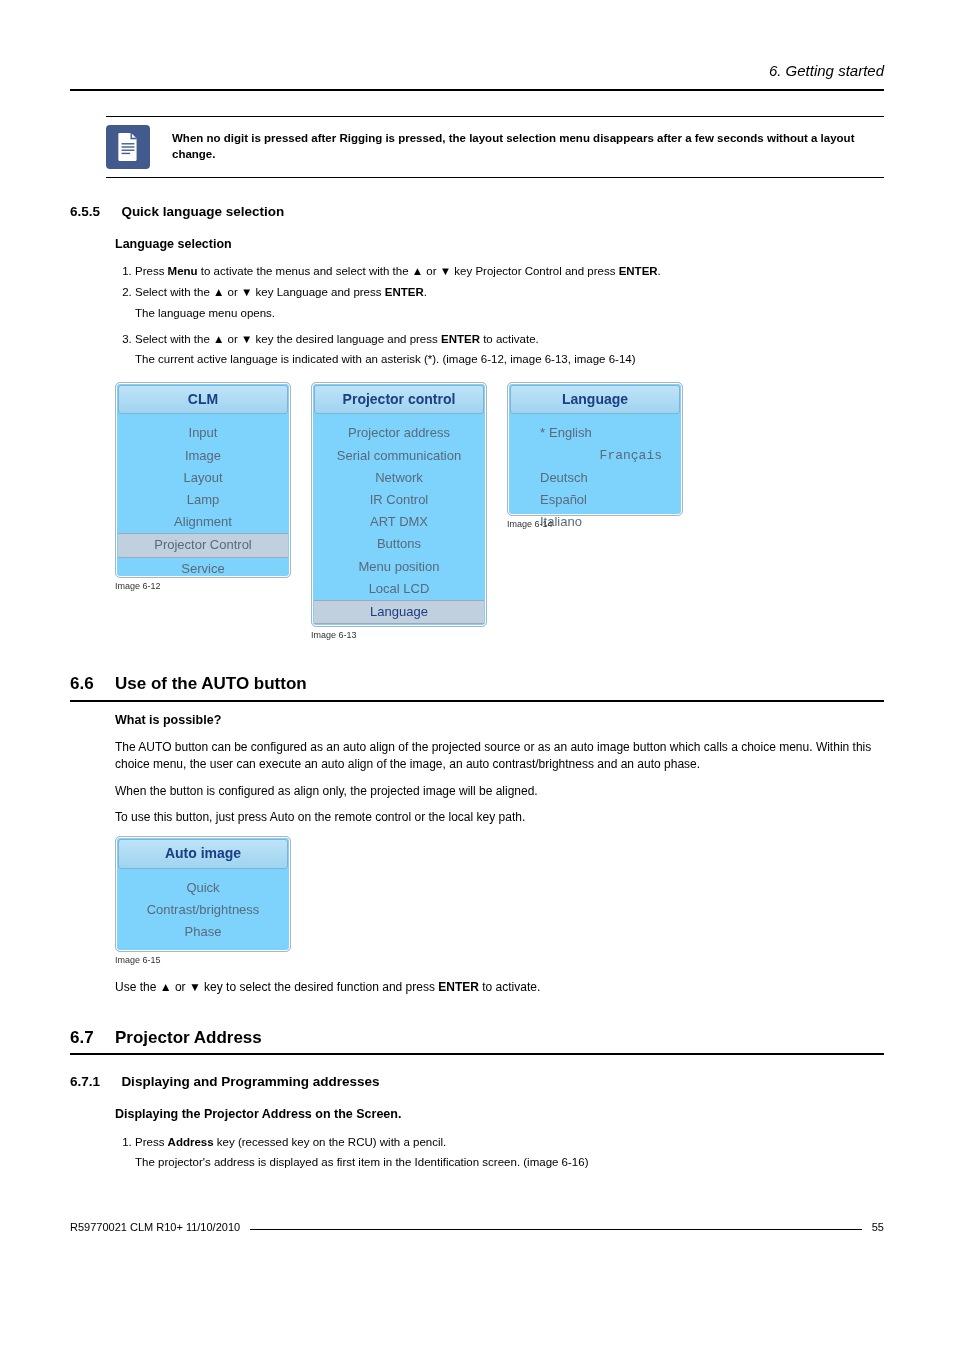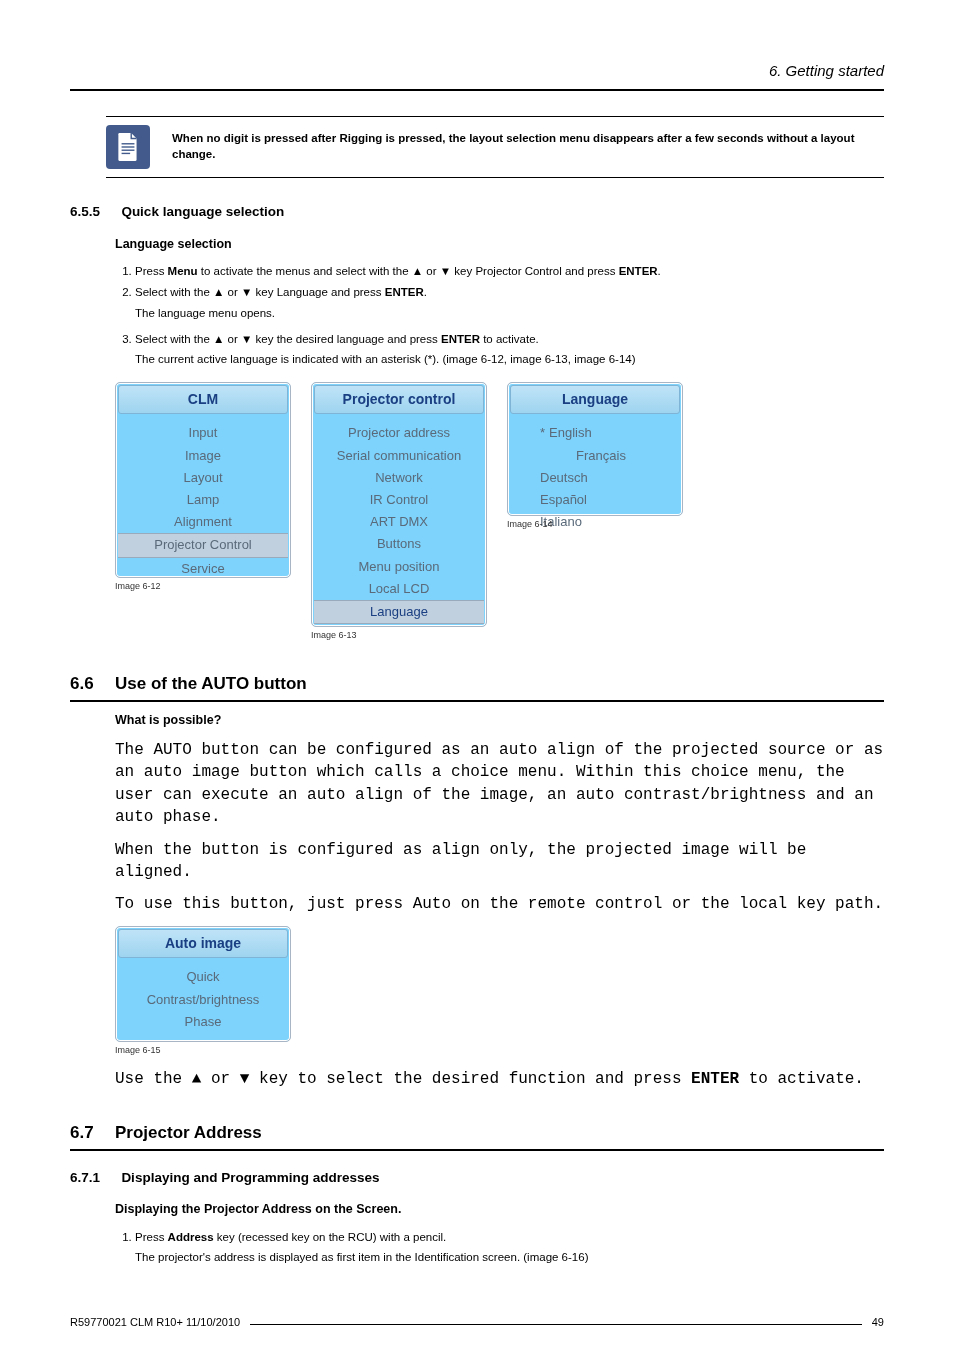--- a/index.html
+++ b/index.html
@@ -43,21 +43,21 @@
   .h-sub { font-weight: bold; font-size: 13.5px; margin-left: 18px; display:inline-block;}
   .h-row { margin-bottom: 14px; }
   .block-indent { margin-left: 45px; }
   .sub-heading { font-weight: bold; font-size: 12.5px; margin-bottom: 10px; }
   ol.steps { margin: 0 0 10px 0; padding-left: 20px; }
   ol.steps > li { margin-bottom: 5px; font-size: 11.5px;}
   .step-note { margin: 4px 0 10px 0px; font-size: 11.5px; }
   .h2-row { display: flex; align-items: baseline; margin-bottom: 4px; margin-top: 30px;}
   .h2-num { font-weight: bold; font-size: 17px; width: 45px; }
   .h2-txt { font-weight: bold; font-size: 17px; }
-  .para { font-size: 16px; margin-bottom: 10px; font-family: Liberation Mono, monospace; }
+  .para { font-size: 12px; margin-bottom: 10px; }
   .screenshots { display: flex; gap: 20px; margin-top: 15px; align-items:flex-start; }
   .menu-card {
     width: 170px;
     background: #7dd3fc;
     border: 1px solid #a7b5c4;
     border-radius: 5px;
     padding: 2px;
     text-align: center;
     font-family: Arial, sans-serif;
     box-shadow: inset 0 0 0 1px #fff;
@@ -178,21 +178,21 @@
           </div>
       </div>
       <div class="caption">Image 6-13</div>
     </div>
 
     <div class="sshot-col">
       <div class="menu-card" style="height:128px">
         <div class="menu-title">Language</div>
         <div id="m614-items" class="menu-lang-list">
             <div class="menu-item" style="text-align: left;"><span class="asterisk">*</span><span>English</span></div>
-            <div class="menu-item" style="text-align: center;"><span>Français</span></div>
+            <div class="menu-item" style="text-align: right; font-family: Liberation Mono, monospace;"><span>Français</span></div>
             <div class="menu-item" style="text-align: left;"><span>Deutsch</span></div>
             <div class="menu-item" style="text-align: left;"><span>Español</span></div>
             <div class="menu-item" style="text-align: left;"><span>Italiano</span></div>
           </div>
       </div>
       <div class="caption">Image 6-14</div>
     </div>
   </div>
 </div>
 
@@ -244,14 +244,14 @@
     <li>
       <span>Press </span><b>Address</b><span> key (recessed key on the RCU) with a pencil.</span>
       <div class="step-note">The projector's address is displayed as first item in the Identification screen. (image 6-16)</div>
     </li>
   </ol>
 </div>
 
 <div class="footer">
   <span>R59770021  CLM R10+  11/10/2010</span>
   <span class="footer-line"></span>
-  <span>49</span>
+  <span>55</span>
 </div>
 
 </body></html>

